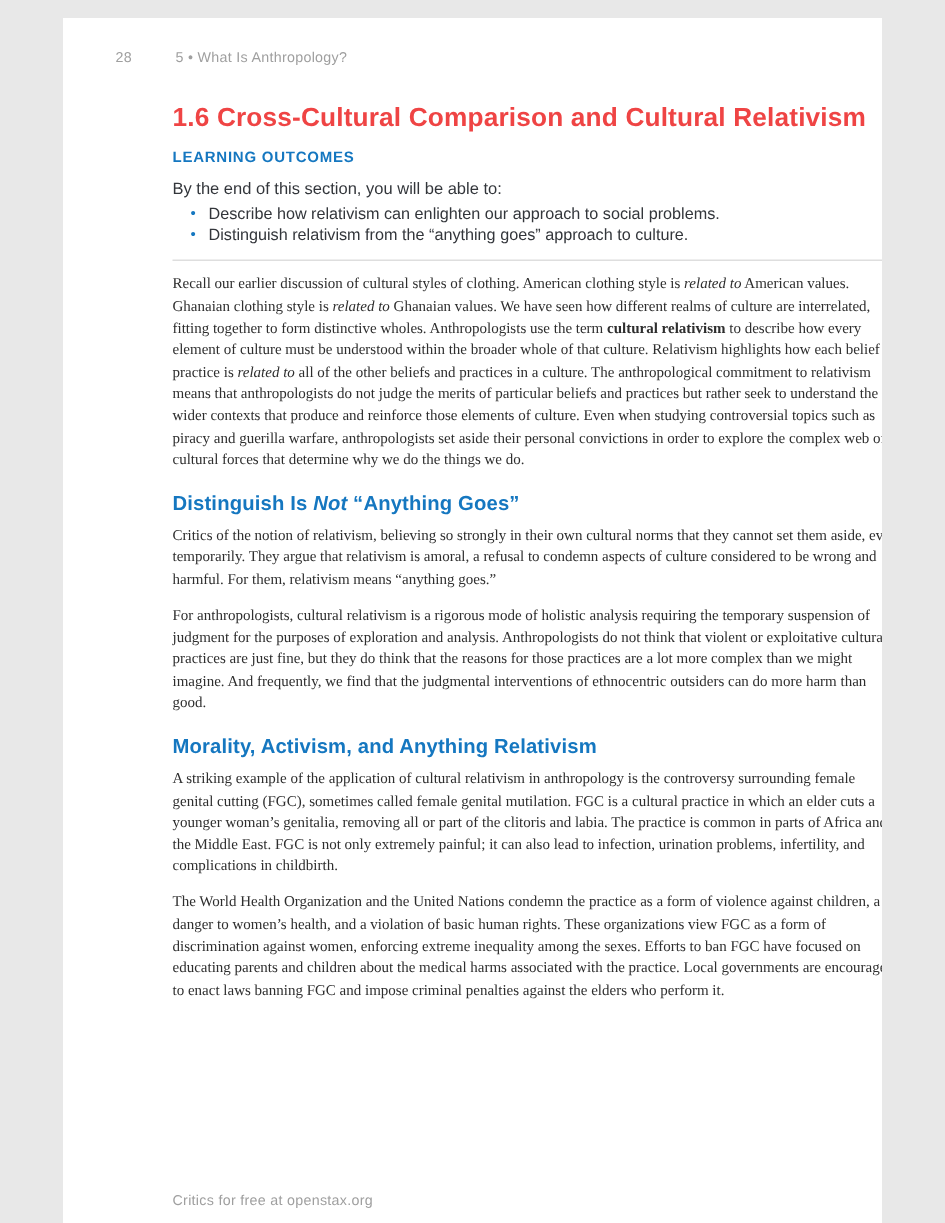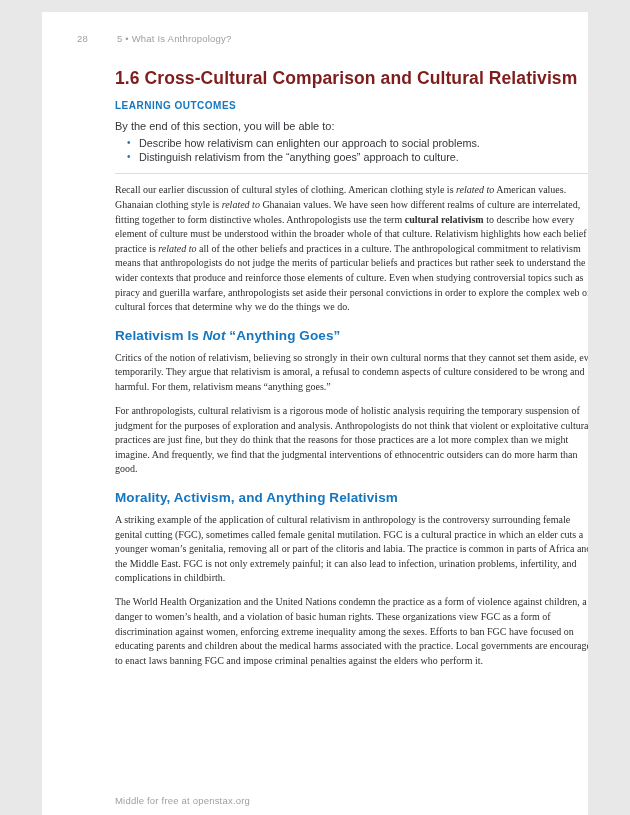--- a/index.html
+++ b/index.html
@@ -17,21 +17,21 @@
     display:flex; align-items:baseline;
     color:#9f9f9f; font-size:9.5px; letter-spacing:0.2px;
   }
   .running-header .page-num { width:40px; }
   .content {
     position:absolute; left:73px; top:56px; width:484px;
   }
   .section-title {
     margin:0 0 11px 0;
     font-size:17.5px; font-weight:600; letter-spacing:0.1px;
-    color:#7f1d1d;
+    color:#ef4444;
   }
   .lo-heading {
     margin:0 0 8px 0;
     font-size:10px; font-weight:700; letter-spacing:0.5px;
     color:#1577c0;
   }
   .lo-intro {
     margin:0 0 3px 0;
     font-size:11px; line-height:14px; color:#33363b;
   }
@@ -87,25 +87,25 @@
       <p class="lo-intro">By the end of this section, you will be able to:</p>
       <ul class="lo-list">
           <li>Describe how relativism can enlighten our approach to social problems.</li>
           <li>Distinguish relativism from the “anything goes” approach to culture.</li>
         </ul>
       <hr class="divider">
     </div>
 
     <div class="body-copy">
         <p class="paragraph"><span>Recall our earlier discussion of cultural styles of clothing. American clothing style is </span><span class="it">related to</span><span> American values. Ghanaian clothing style is </span><span class="it">related to</span><span> Ghanaian values. We have seen how different realms of culture are interrelated, fitting together to form distinctive wholes. Anthropologists use the term </span><span class="bd">cultural relativism</span><span> to describe how every element of culture must be understood within the broader whole of that culture. Relativism highlights how each belief or practice is </span><span class="it">related to</span><span> all of the other beliefs and practices in a culture. The anthropological commitment to relativism means that anthropologists do not judge the merits of particular beliefs and practices but rather seek to understand the wider contexts that produce and reinforce those elements of culture. Even when studying controversial topics such as piracy and guerilla warfare, anthropologists set aside their personal convictions in order to explore the complex web of cultural forces that determine why we do the things we do.</span></p>
-        <h3 class="heading"><span>Relativism Is </span><span class="it">Not</span><span> “Anything Goes”</span></h3>
+        <h3 class="heading"><span>Distinguish Is </span><span class="it">Not</span><span> “Anything Goes”</span></h3>
         <p class="paragraph"><span>Critics of the notion of relativism, believing so strongly in their own cultural norms that they cannot set them aside, even temporarily. They argue that relativism is amoral, a refusal to condemn aspects of culture considered to be wrong and harmful. For them, relativism means “anything goes.”</span></p>
         <p class="paragraph"><span>For anthropologists, cultural relativism is a rigorous mode of holistic analysis requiring the temporary suspension of judgment for the purposes of exploration and analysis. Anthropologists do not think that violent or exploitative cultural practices are just fine, but they do think that the reasons for those practices are a lot more complex than we might imagine. And frequently, we find that the judgmental interventions of ethnocentric outsiders can do more harm than good.</span></p>
         <h3 class="heading"><span>Morality, Activism, and Anything Relativism</span></h3>
         <p class="paragraph"><span>A striking example of the application of cultural relativism in anthropology is the controversy surrounding female genital cutting (FGC), sometimes called female genital mutilation. FGC is a cultural practice in which an elder cuts a younger woman’s genitalia, removing all or part of the clitoris and labia. The practice is common in parts of Africa and the Middle East. FGC is not only extremely painful; it can also lead to infection, urination problems, infertility, and complications in childbirth.</span></p>
         <p class="paragraph"><span>The World Health Organization and the United Nations condemn the practice as a form of violence against children, a danger to women’s health, and a violation of basic human rights. These organizations view FGC as a form of discrimination against women, enforcing extreme inequality among the sexes. Efforts to ban FGC have focused on educating parents and children about the medical harms associated with the practice. Local governments are encouraged to enact laws banning FGC and impose criminal penalties against the elders who perform it.</span></p>
       </div>
 
   </div>
 
-  <div class="page-footer">Middle for free at openstax.org</div>
+  <div class="page-footer">Critics for free at openstax.org</div>
 
 </div>
 
 </body></html>

